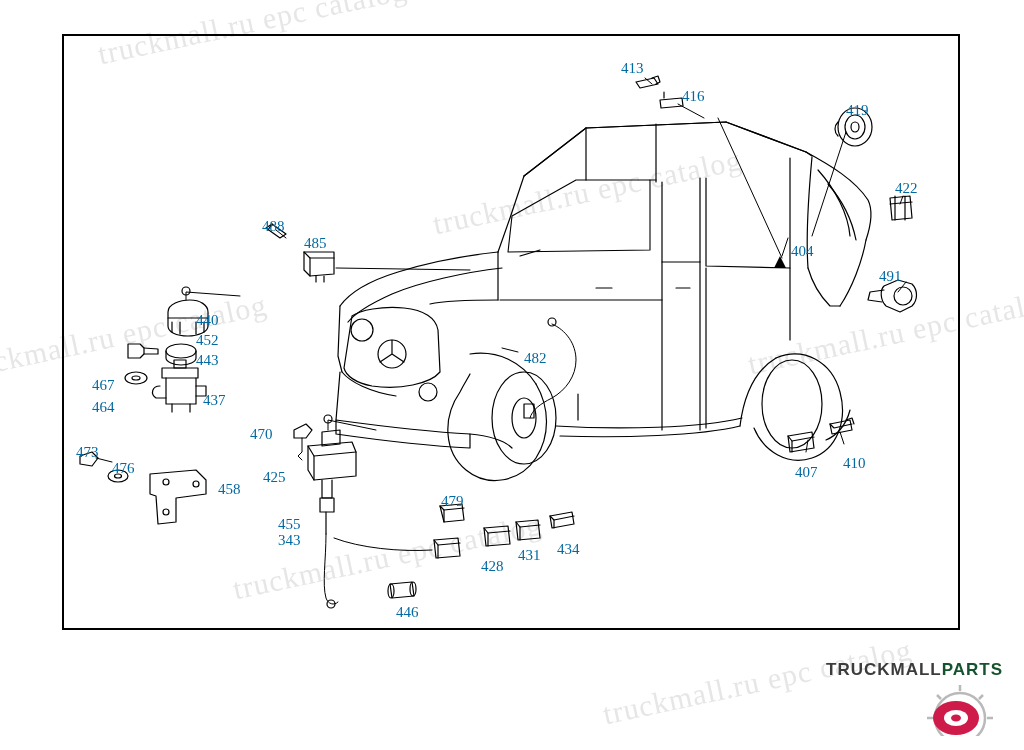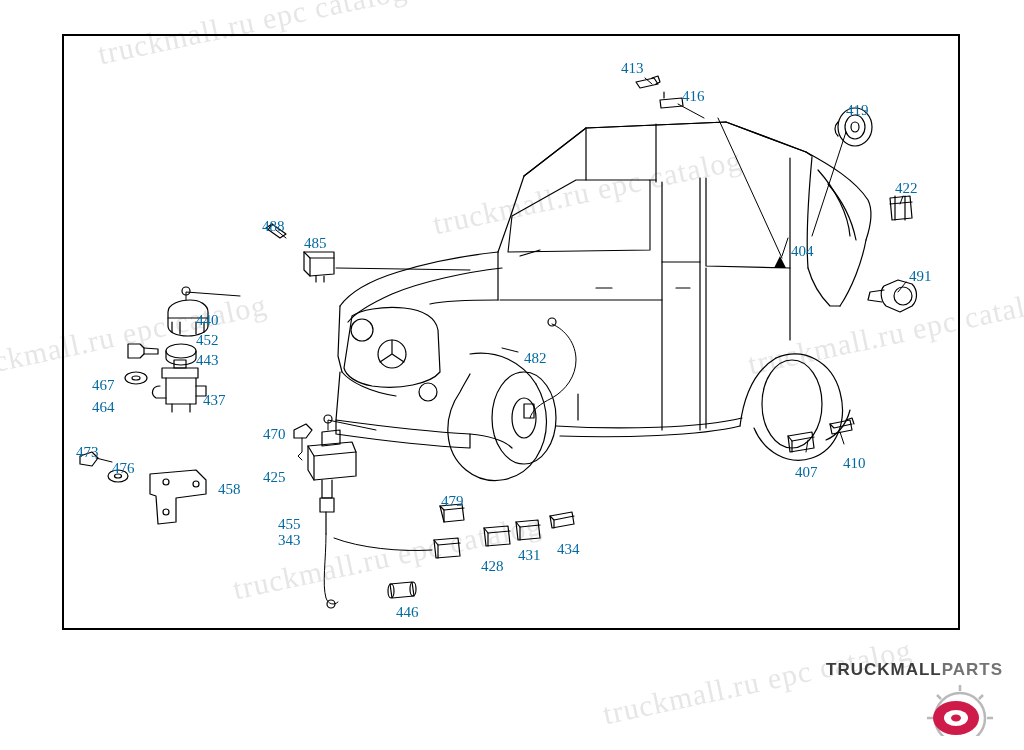--- a/index.html
+++ b/index.html
@@ -63,21 +63,21 @@
   .logo-text {
     position: absolute;
     left: 0;
     top: 0;
     font-family: "Liberation Sans", sans-serif;
     font-weight: bold;
     font-size: 17px;
     letter-spacing: 1px;
     color: #3c3c3c;
   }
-  .logo-text .accent { color: #737373; }
+  .logo-text .accent { color: #14532d; }
 </style>
 </head>
 <body>
 
 <div id="diagram-root">
 
   <div class="layer" id="wm-layer">
       <div class="wm" style="left: 95px; top: 5px; transform: rotate(-12deg);">truckmall.ru epc catalog</div>
       <div class="wm" style="left: 430px; top: 175px; transform: rotate(-12deg);">truckmall.ru epc catalog</div>
       <div class="wm" style="left: -45px; top: 320px; transform: rotate(-12deg);">truckmall.ru epc catalog</div>
@@ -303,30 +303,30 @@
       <path d="M846 420 L852 418 L854 424"></path>
     </g>
   </svg>
 
   <div class="layer" id="label-layer">
       <div class="label" style="left: 621px; top: 60px;">413</div>
       <div class="label" style="left: 682px; top: 88px;">416</div>
       <div class="label" style="left: 846px; top: 102px;">419</div>
       <div class="label" style="left: 895px; top: 180px;">422</div>
       <div class="label" style="left: 791px; top: 243px;">404</div>
-      <div class="label" style="left: 909px; top: 268px;">491</div>
+      <div class="label" style="left: 879px; top: 268px;">491</div>
       <div class="label" style="left: 262px; top: 218px;">488</div>
       <div class="label" style="left: 304px; top: 235px; text-align: right;">485</div>
       <div class="label" style="left: 196px; top: 312px;">440</div>
       <div class="label" style="left: 196px; top: 332px;">452</div>
       <div class="label" style="left: 92px; top: 351px; margin-top: 48px;">464</div>
       <div class="label" style="left: 196px; top: 352px;">443</div>
       <div class="label" style="left: 92px; top: 377px;">467</div>
       <div class="label" style="left: 203px; top: 392px;">437</div>
-      <div class="label" style="left: 263px; top: 426px;">470</div>
+      <div class="label" style="left: 250px; top: 426px;">470</div>
       <div class="label" style="left: 76px; top: 444px;">473</div>
       <div class="label" style="left: 112px; top: 460px;">476</div>
       <div class="label" style="left: 263px; top: 469px;">425</div>
       <div class="label" style="left: 218px; top: 481px;">458</div>
       <div class="label" style="left: 441px; top: 493px;">479</div>
       <div class="label" style="left: 278px; top: 516px;">455</div>
       <div class="label" style="left: 278px; top: 532px;">343</div>
       <div class="label" style="left: 518px; top: 547px;">431</div>
       <div class="label" style="left: 557px; top: 541px;">434</div>
       <div class="label" style="left: 481px; top: 558px;">428</div>

